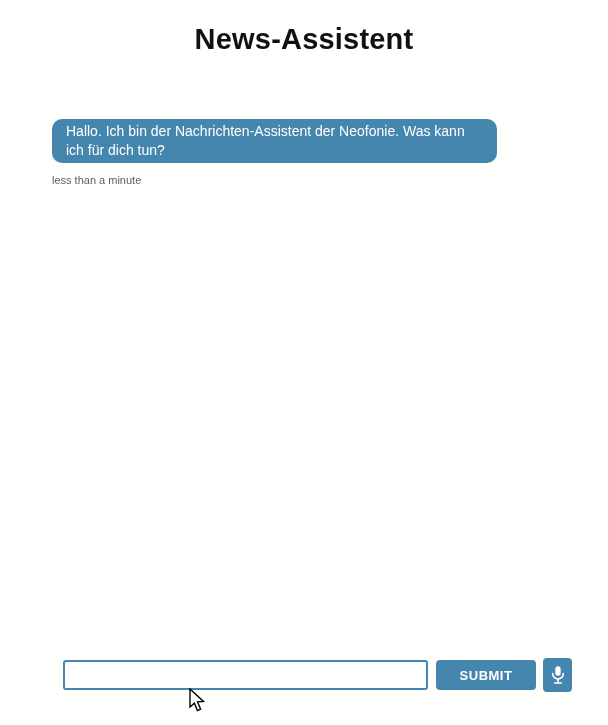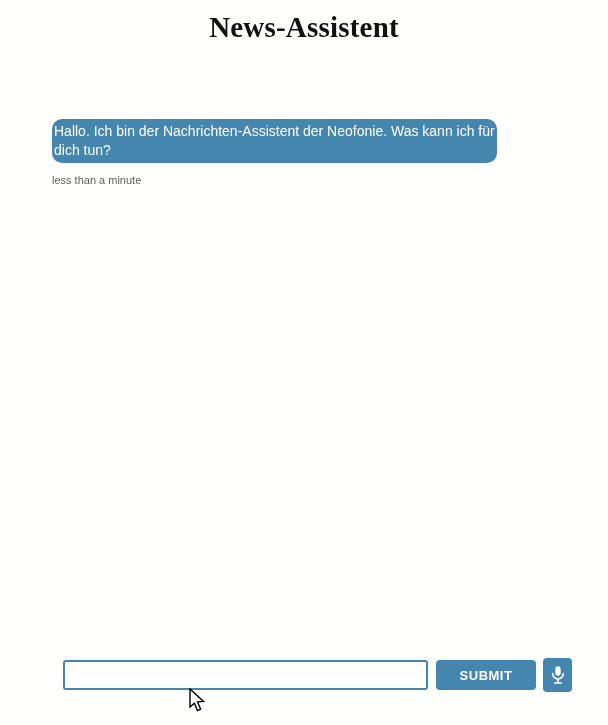--- a/index.html
+++ b/index.html
@@ -10,23 +10,22 @@
   }
   .page {
     position: relative;
     width: 608px;
     height: 725px;
     background: #fffffe;
     overflow: hidden;
   }
   
   .header {
-    padding-top: 8px;
+    padding-top: 20px;
     text-align: center;
-    font-family: Liberation Serif, serif;
   }
   .header h1 {
     margin: 0;
     font-size: 29px;
     line-height: 38px;
     font-weight: bold;
     color: #111111;
     letter-spacing: 0.2px;
   }
   
@@ -37,21 +36,21 @@
     right: 52px;
   }
   .bubble {
     box-sizing: border-box;
     width: 445px;
     max-width: 100%;
     background: #4586af;
     color: #ffffff;
     font-size: 14px;
     line-height: 19px;
-    padding: 3px 2px;
+    padding: 3px 14px;
     border-radius: 10px;
     min-height: 43px;
     display: flex;
     align-items: center;
   }
   .timestamp {
     margin-top: 11px;
     font-size: 11px;
     color: #5e5e5e;
   }

